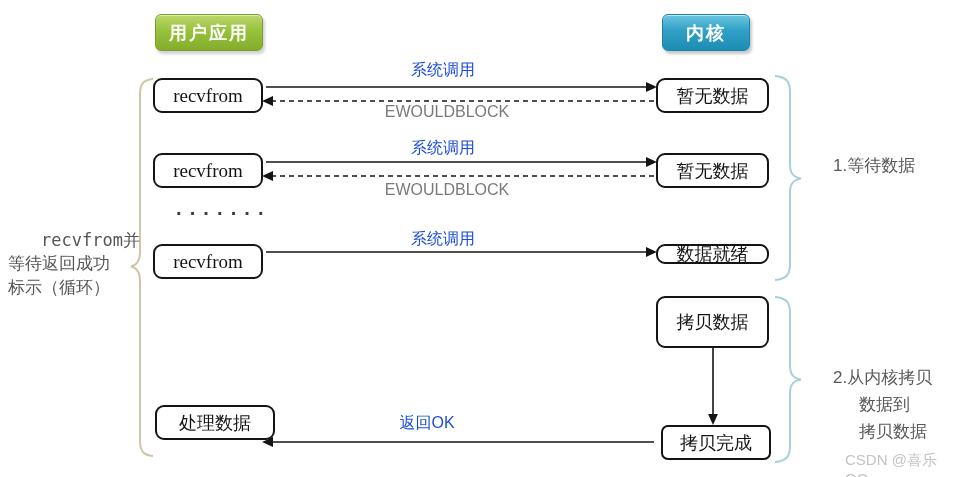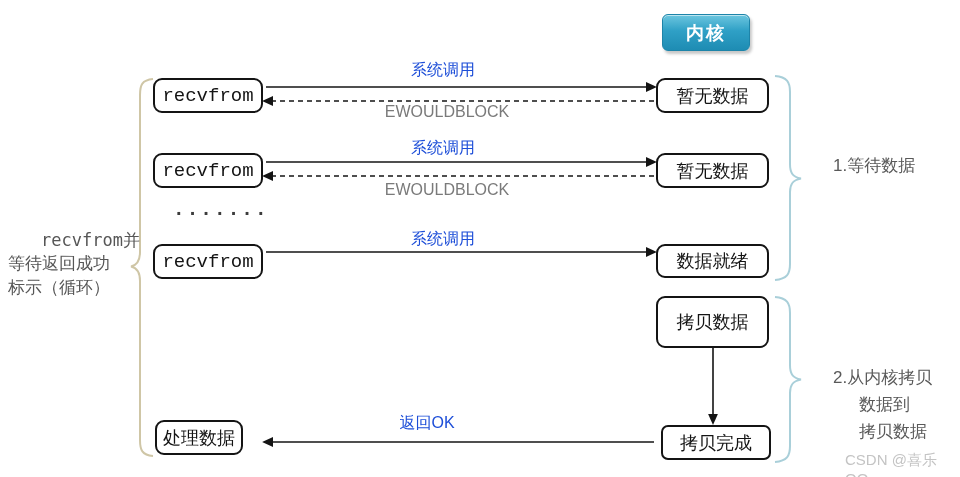--- a/index.html
+++ b/index.html
@@ -7,21 +7,21 @@
     position:relative; width:960px; height:477px; background:#ffffff;
     font-family:"Liberation Sans","DejaVu Sans",sans-serif; overflow:hidden;
   }
   svg.layer { position:absolute; left:0; top:0; z-index:1; }
 
   .node {
     position:absolute; background:#ffffff; border:2.5px solid #141414;
     border-radius:9px; display:flex; align-items:center; justify-content:center;
     font-size:18px; color:#141414; z-index:2; box-sizing:border-box; white-space:nowrap;
   }
-  .mono { font-family:Liberation Mono, monospace; font-size:19px; }
+  .mono { font-family:Liberation Serif, serif; font-size:19px; }
 
   .hdr {
     position:absolute; display:flex; align-items:center; justify-content:center;
     color:#ffffff; font-size:18px; font-weight:bold; letter-spacing:2px;
     border-radius:6px; z-index:2; box-sizing:border-box;
   }
   .hdr.green {
     background:linear-gradient(180deg,#bcd76c 0%,#97c23c 45%,#83ad2b 100%);
     border:1px solid #7aa02b;
     box-shadow:inset 0 1px 0 rgba(255,255,255,.55), 2px 3px 3px rgba(0,0,0,.18);
@@ -73,34 +73,35 @@
 
     <path d="M654,442 H272" stroke="#141414" stroke-width="1.6" fill="none" marker-end="url(#ah)"></path>
 
     <path d="M153,79 C142,80 140,85 140,95 L140,252 C140,260 138,265 131,266.5 C138,268 140,273 140,281 L140,440 C140,450 142,455 153,456" stroke="#cfc6a6" stroke-width="2" fill="none"></path>
 
     <path d="M775,76 C787,77 790,82 790,92 L790,164 C790,172 792,177 801,178.5 C792,180 790,185 790,192 L790,264 C790,274 787,279 775,280" stroke="#a9cfd9" stroke-width="2" fill="none"></path>
 
     <path d="M775,297 C787,298 790,303 790,313 L790,365 C790,373 792,378 801,379.5 C792,381 790,386 790,393 L790,446 C790,456 787,461 775,462" stroke="#a9cfd9" stroke-width="2" fill="none"></path>
   </svg>
 
+  <div class="hdr green" style="left:155px; top:14px; width:108px; height:37px;">用户应用</div>
   <div class="hdr blue" style="left:662px; top:14px; width:88px; height:37px;">内核</div>
 
   <div class="node mono" style="left:153px; top:78px; width:110px; height:35px;">recvfrom</div>
   <div class="node" style="left:656px; top:78px; width:113px; height:35px;">暂无数据</div>
 
   <div class="node mono" style="left:153px; top:153px; width:110px; height:35px;">recvfrom</div>
   <div class="node" style="left:656px; top:153px; width:113px; height:35px;">暂无数据</div>
 
   <div class="node mono" style="left:153px; top:244px; width:110px; height:35px;">recvfrom</div>
-  <div class="node" style="left:656px; top:244px; width:113px; height:34px;">数据就绪</div>
+  <div class="node" style="left:656px; top:244px; width:113px; height:20px;">数据就绪</div>
 
   <div class="node" style="left:656px; top:296px; width:113px; height:52px;">拷贝数据</div>
   <div class="node" style="left:661px; top:425px; width:110px; height:35px;border-radius:7px;">拷贝完成</div>
-  <div class="node" style="left:155px; top:420px; width:88px; height:35px;">处理数据</div>
+  <div class="node" style="left:155px; top:405px; width:120px; height:35px;">处理数据</div>
 
   <span class="lbl" style="left:443px; top:60px;">系统调用</span>
   <span class="lbl ew" style="left:447px; top:103px;">EWOULDBLOCK</span>
   <span class="lbl" style="left:443px; top:138px;">系统调用</span>
   <span class="lbl ew" style="left:447px; top:181px;">EWOULDBLOCK</span>
   <span class="lbl" style="left:443px; top:229px;">系统调用</span>
   <span class="lbl" style="left:427px; top:413px;">返回OK</span>
 
   <span class="dots">·······</span>
 

